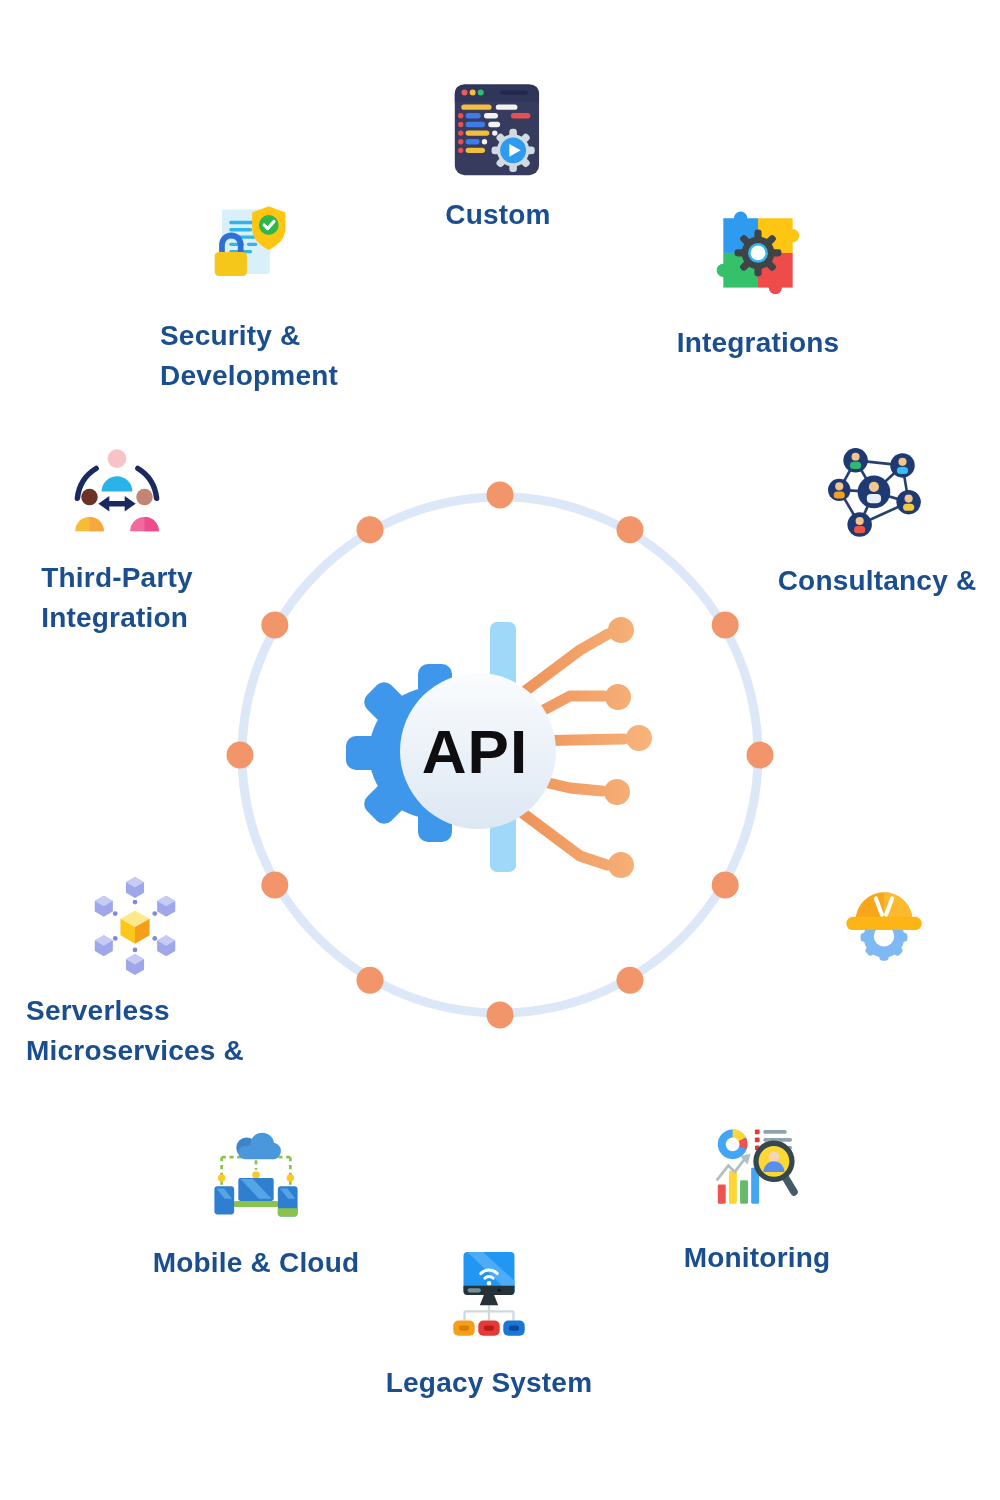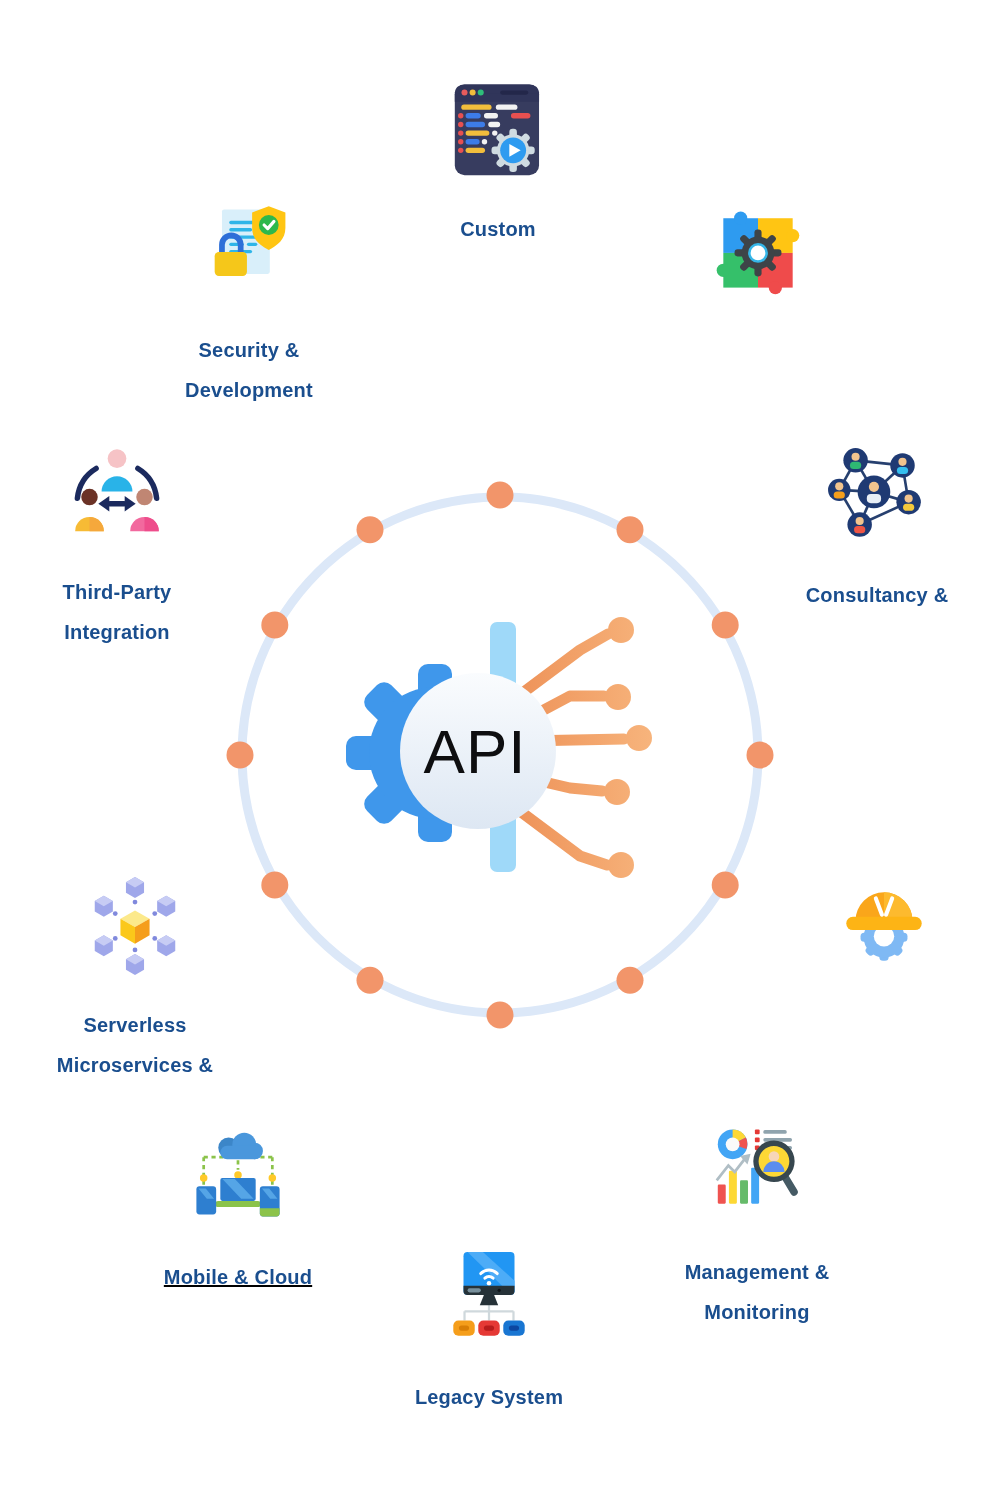--- a/index.html
+++ b/index.html
@@ -10,41 +10,41 @@
   }
   .stage{position:absolute;inset:0;}
   .abs{position:absolute;}
   .service{
     position:absolute;width:340px;
     display:flex;flex-direction:column;align-items:center;
   }
   .service .icon-box{height:104px;display:flex;align-items:flex-start;justify-content:center;}
   .service svg{display:block;}
   .label{
-    margin-top:27px;text-align:center;
-    font-size:20px;font-weight:700;line-height:40px;
+    margin-top:13px;
+    font-size:28px;font-weight:700;line-height:40px;
     color:#1A4E8E;letter-spacing:.2px;white-space:nowrap;
   }
   
   .s-custom   {left:328px;top:78px;}
   .s-integr   {left:588px;top:206px;}
   .s-secur    {left:79px; top:199px;}
   .s-third    {left:-53px;top:441px;}
   .s-consult  {left:707px;top:444px;}
   .s-micro    {left:-35px;top:874px;}
   .s-testing  {left:714px;top:874px;}
-  .s-mobile   {left:68px; top:1126px;text-decoration:underline;}
+  .s-mobile   {left:86px; top:1126px;}
   .s-legacy   {left:319px;top:1246px;}
   .s-mgmt     {left:587px;top:1121px;}
   .orbit{left:220px;top:475px;}
   .core-art{left:340px;top:608px;}
   .api-text{
     left:385px;top:713px;width:180px;height:76px;
     display:flex;align-items:center;justify-content:center;
-    font-size:62px;font-weight:400;color:#0e0e10;letter-spacing:1px;
+    font-size:62px;font-weight:700;color:#0e0e10;letter-spacing:1px;
   }
 </style>
 </head>
 <body>
 
 <div class="stage">
 
   <svg class="abs orbit" width="560" height="560" viewBox="0 0 560 560">
     <circle cx="280" cy="280" r="258" fill="none" stroke="#DCE8F8" stroke-width="9"></circle>
     <g fill="#F2956A">
@@ -162,20 +162,23 @@
         </g>
         <g transform="translate(50,46)" fill="#3E4448">
           <rect x="-3.5" y="-23" width="7" height="46" rx="3"></rect>
           <rect x="-3.5" y="-23" width="7" height="46" rx="3" transform="rotate(45)"></rect>
           <rect x="-3.5" y="-23" width="7" height="46" rx="3" transform="rotate(90)"></rect>
           <rect x="-3.5" y="-23" width="7" height="46" rx="3" transform="rotate(135)"></rect>
           <circle r="16"></circle>
           <circle r="8.5" fill="#ffffff" stroke="#35B6E8" stroke-width="2.5"></circle>
         </g>
       </svg>
+    </div>
+    <div class="label">
+      <div>Integrations</div>
     </div>
   </div>
 
   <div class="service s-secur">
     <div class="icon-box">
       <svg width="104" height="104" viewBox="0 0 100 100">
         <rect x="24" y="10" width="46" height="62" rx="2" fill="#D9EFFA"></rect>
         <g fill="#2FB5E8">
           <rect x="31" y="21" width="27" height="3.2" rx="1.6"></rect>
           <rect x="31" y="28" width="22" height="3.2" rx="1.6"></rect>
@@ -446,18 +449,17 @@
         </g>
         <g>
           <path d="M76,52 L85,67" stroke="#455A64" stroke-width="7" stroke-linecap="round"></path>
           <circle cx="66" cy="38" r="17" fill="#FDD835" stroke="#37474F" stroke-width="5"></circle>
           <circle cx="66" cy="33.5" r="5" fill="#F7D6B8"></circle>
           <path d="M56,48 a10,10 0 0 1 20,0 z" fill="#5B8DEF"></path>
         </g>
       </svg>
     </div>
     <div class="label">
-      <div>Management &amp;</div>
       <div>Monitoring</div>
     </div>
   </div>
 
 </div>
 
 </body></html>

